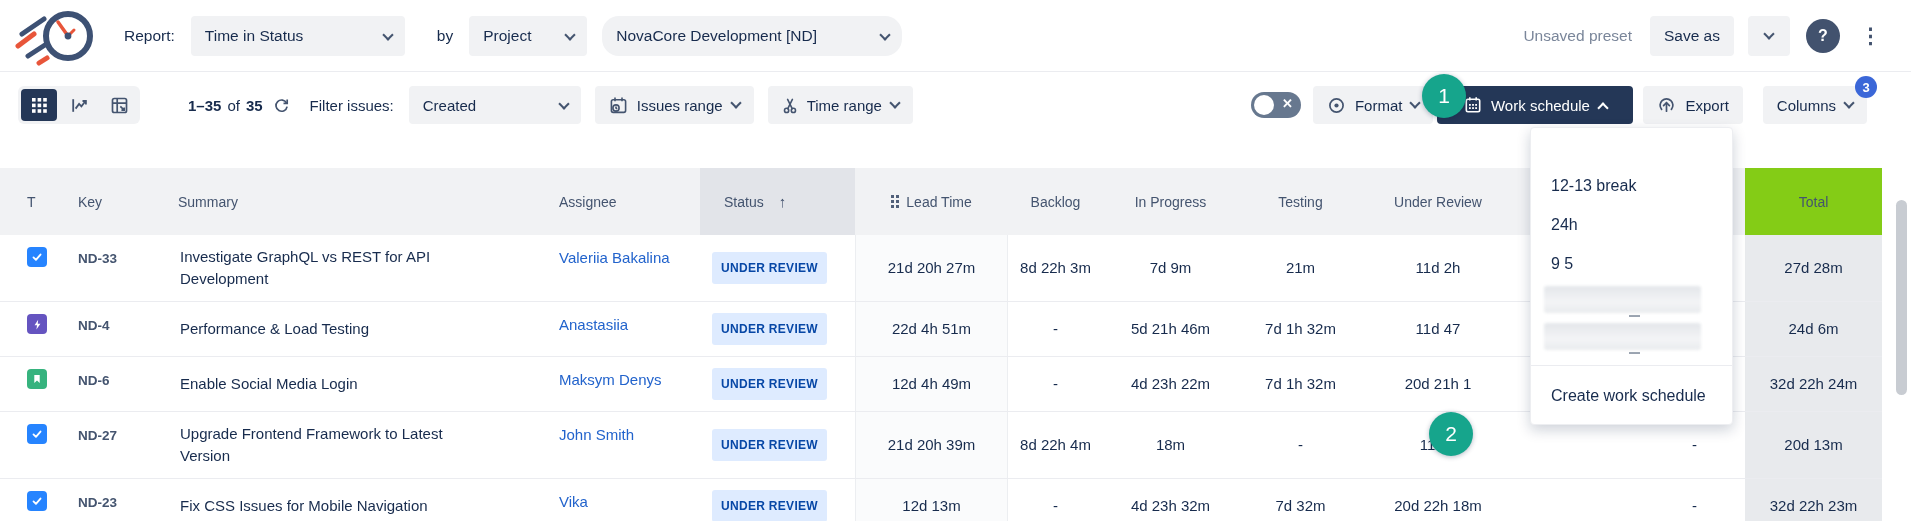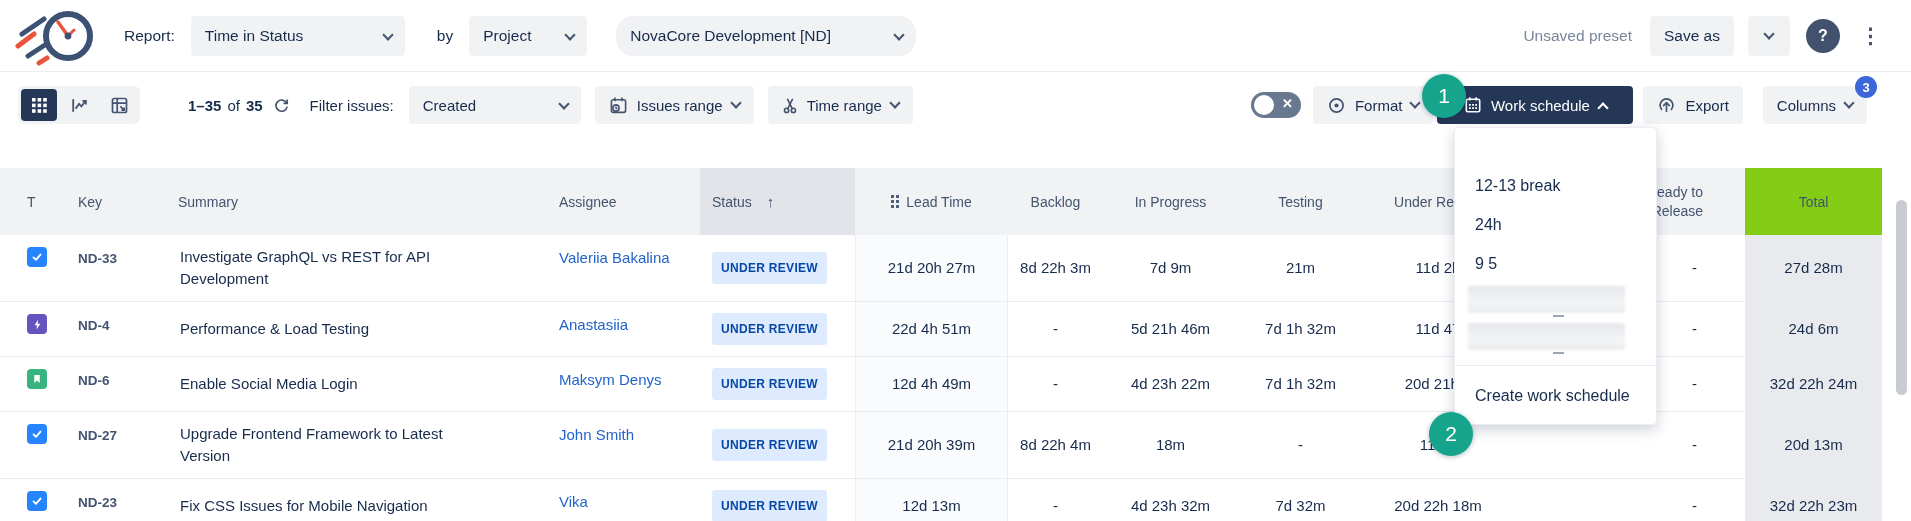--- a/index.html
+++ b/index.html
@@ -15,21 +15,21 @@
   .report-lbl { margin-left:26px; }
   .by-lbl { margin-left:32px; }
   .sel { position:relative; height:40px; background:#f1f2f4; border-radius:4px; display:flex; align-items:center;
          font-size:15.5px; color:#172b4d; padding:0 34px 0 14px; cursor:pointer; border:none; }
   .chev { width:8px; height:8px; border-right:2px solid #44546f; border-bottom:2px solid #44546f;
           transform:rotate(45deg); display:inline-block; }
   .chev.up { transform:rotate(-135deg); }
   .sel .chev { position:absolute; right:13px; top:15px; }
   .sel1 { margin-left:16px; width:214px; }
   .sel2 { margin-left:16px; width:118px; }
-  .sel3 { margin-left:29px; width:300px;border-radius:17px; }
+  .sel3 { margin-left:15px; width:300px;border-radius:17px; }
   .preset-note { margin-left:auto; color:#7a869a; font-size:15.5px; }
   .btn { height:38px; background:#f1f2f4; border:none; border-radius:4px; font-family:inherit;
          font-size:15px; color:#172b4d; display:flex; align-items:center; gap:9px; padding:0 14px; cursor:pointer; }
   .saveas-btn { margin-left:18px; font-size:15.5px; height:40px; }
   .savechev-btn { margin-left:14px; width:42px; height:40px; justify-content:center; padding:0; }
   .help-btn { margin-left:16px; width:34px; height:34px; border-radius:50%; background:#42526e; color:#fff;
               font-weight:700; font-size:16px; display:flex; align-items:center; justify-content:center; border:none; cursor:pointer; }
   .kebab-btn { margin-left:12px; margin-right:22px; background:none; border:none; font-size:21px; font-weight:700;
                color:#42526e; cursor:pointer; line-height:1; padding:4px 8px; }
 
@@ -64,21 +64,21 @@
 
   
   .table { position:absolute; top:168px; left:0; width:1882px; font-size:15px; }
   .grid { display:grid; grid-template-columns:70px 108px 377px 145px 155px 153px 95px 135px 125px 150px 232px 137px; }
   .thead { background:#f1f2f4; height:67px; color:#44546f; font-size:14px; }
   .th { display:flex; align-items:center; }
   .th.c { justify-content:center; }
   .th-t { padding-left:27px; }
   .th-key { padding-left:8px; }
   .th-assignee { padding-left:4px; }
-  .th-status { background:#e2e4e9; padding-left:12px; gap:15px; }
+  .th-status { background:#e2e4e9; padding-left:24px; gap:15px; }
   .sort-arrow { font-size:15px; color:#44546f; }
   .th-lead { gap:7px; }
   .th-ready { justify-content:flex-end; padding-right:42px; text-align:right; }
   .th-ready span { display:inline-block; width:68px; line-height:19px; }
   .th-total { background:#84cc16; justify-content:center; font-weight:400; }
   .drag-handle { display:inline-grid; grid-template-columns:3px 3px; gap:2px; }
   .drag-handle i { width:3px; height:3px; background:#505f79; }
 
   .trow { border-bottom:1px solid #ebecf0; min-height:46px; }
   .td { display:flex; align-items:center; padding:11px 0; line-height:22px; }
@@ -96,21 +96,21 @@
                   padding:5px 9px; border-radius:3px; white-space:nowrap; }
   .ticon { width:20px; height:20px; border-radius:4px; display:none; align-items:center; justify-content:center; flex:0 0 auto; margin-top:1px; }
   .ticon-task { background:#2684ff; }
   .ticon-epic { background:#6554c0; }
   .ticon-story { background:#36b37e; }
   .trow[data-type="task"] .ticon-task { display:flex; }
   .trow[data-type="epic"] .ticon-epic { display:flex; }
   .trow[data-type="story"] .ticon-story { display:flex; }
 
   
-  .dropdown { position:absolute; left:1454px; top:127px; width:203px; background:#fff; border:1px solid #edeef1;
+  .dropdown { position:absolute; left:1530px; top:127px; width:203px; background:#fff; border:1px solid #edeef1;
               border-radius:4px; box-shadow:0 5px 14px rgba(9,30,66,.2); z-index:50; padding:38px 0 6px; }
   .menu-item { height:39px; display:flex; align-items:center; padding-left:20px; font-size:16px; color:#172b4d; cursor:pointer; }
   .redacted { height:37px; display:flex; flex-direction:column; align-items:flex-start; padding:0 0 0 13px; justify-content:center; }
   .redacted .blur { width:157px; height:27px; border-radius:3px;
                     background:linear-gradient(180deg,#e3e6ea 0%,#f3f4f6 60%,#e9ebee 100%); filter:blur(1.5px); }
   .redacted .dash { width:11px; height:2px; background:#9aa3b0; margin:2px 0 0 85px; }
   .menu-sep { height:1px; background:#ebecf0; margin:8px 0; }
   .create-item { height:44px; }
 
   .vscroll { position:absolute; right:4px; top:200px; width:11px; height:195px; background:#c8ccd2; border-radius:6px; }

